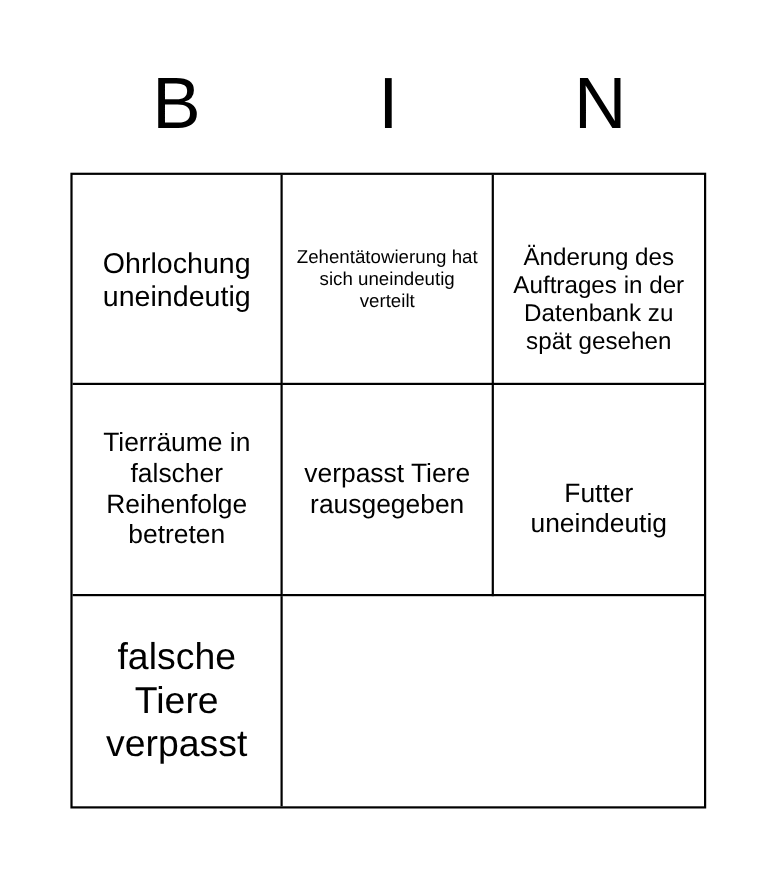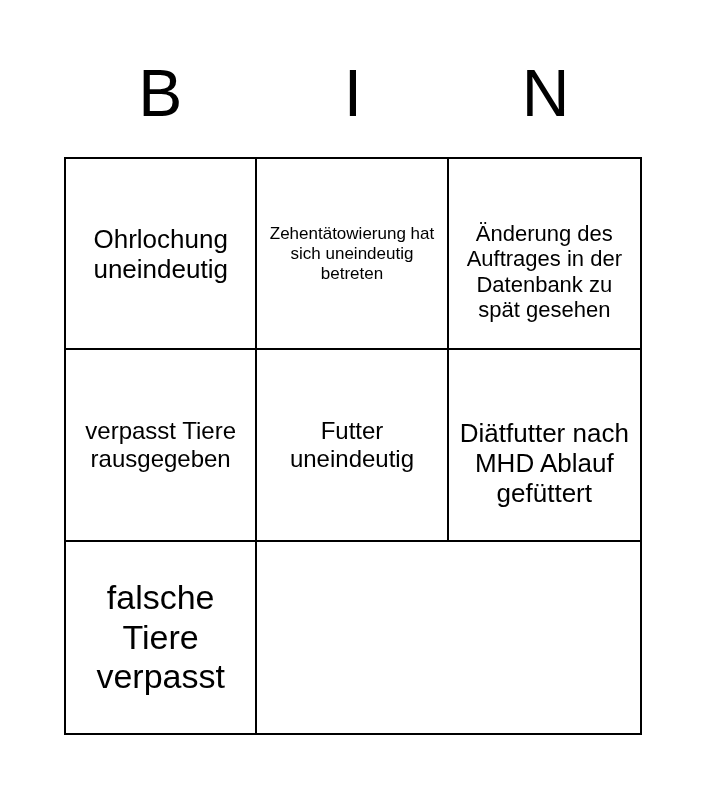--- a/index.html
+++ b/index.html
@@ -81,32 +81,32 @@
     <div class="header-cell">B</div>
     <div class="header-cell">I</div>
     <div class="header-cell">N</div>
   </div>
 
   <div class="grid">
     <div class="cell">
       <span class="cell-text fs-26">Ohrlochung uneindeutig</span>
     </div>
     <div class="cell">
-      <span class="cell-text fs-17">Zehentätowierung hat sich uneindeutig betreten</span>
+      <span class="cell-text fs-17">Zehentätowierung hat sich uneindeutig verteilt</span>
     </div>
     <div class="cell">
       <span class="cell-text fs-22">Änderung des Auftrages in der Datenbank zu spät gesehen</span>
+    </div>
+    <div class="cell">
+      <span class="cell-text fs-24">Tierräume in falscher Reihenfolge betreten</span>
     </div>
     <div class="cell">
       <span class="cell-text fs-24">verpasst Tiere rausgegeben</span>
     </div>
     <div class="cell">
       <span class="cell-text fs-24">Futter uneindeutig</span>
-    </div>
-    <div class="cell">
-      <span class="cell-text fs-26">Diätfutter nach MHD Ablauf gefüttert</span>
     </div>
     <div class="cell">
       <span class="cell-text fs-34">falsche Tiere verpasst</span>
     </div>
   </div>
 
 </div>
 
 </body></html>

